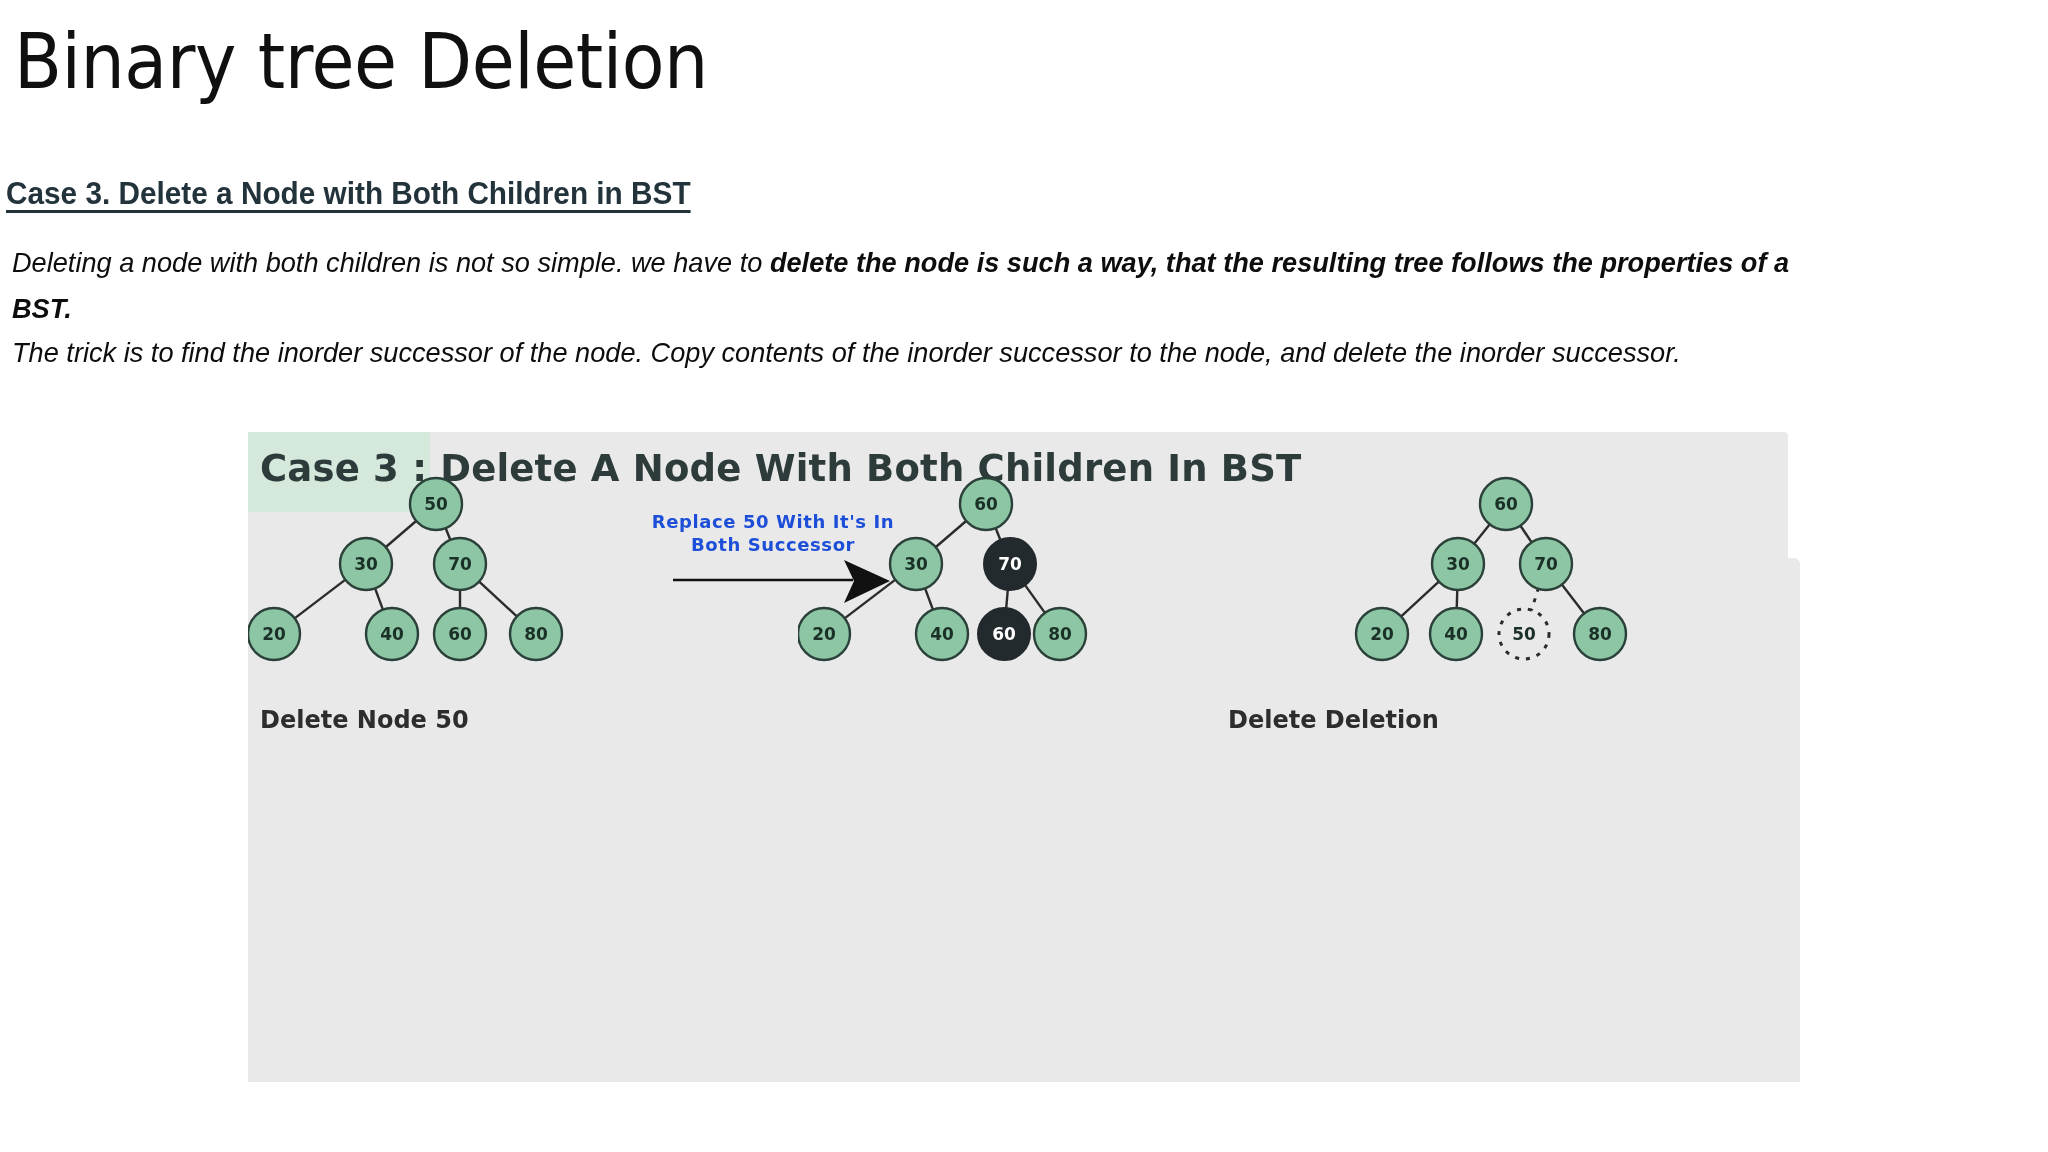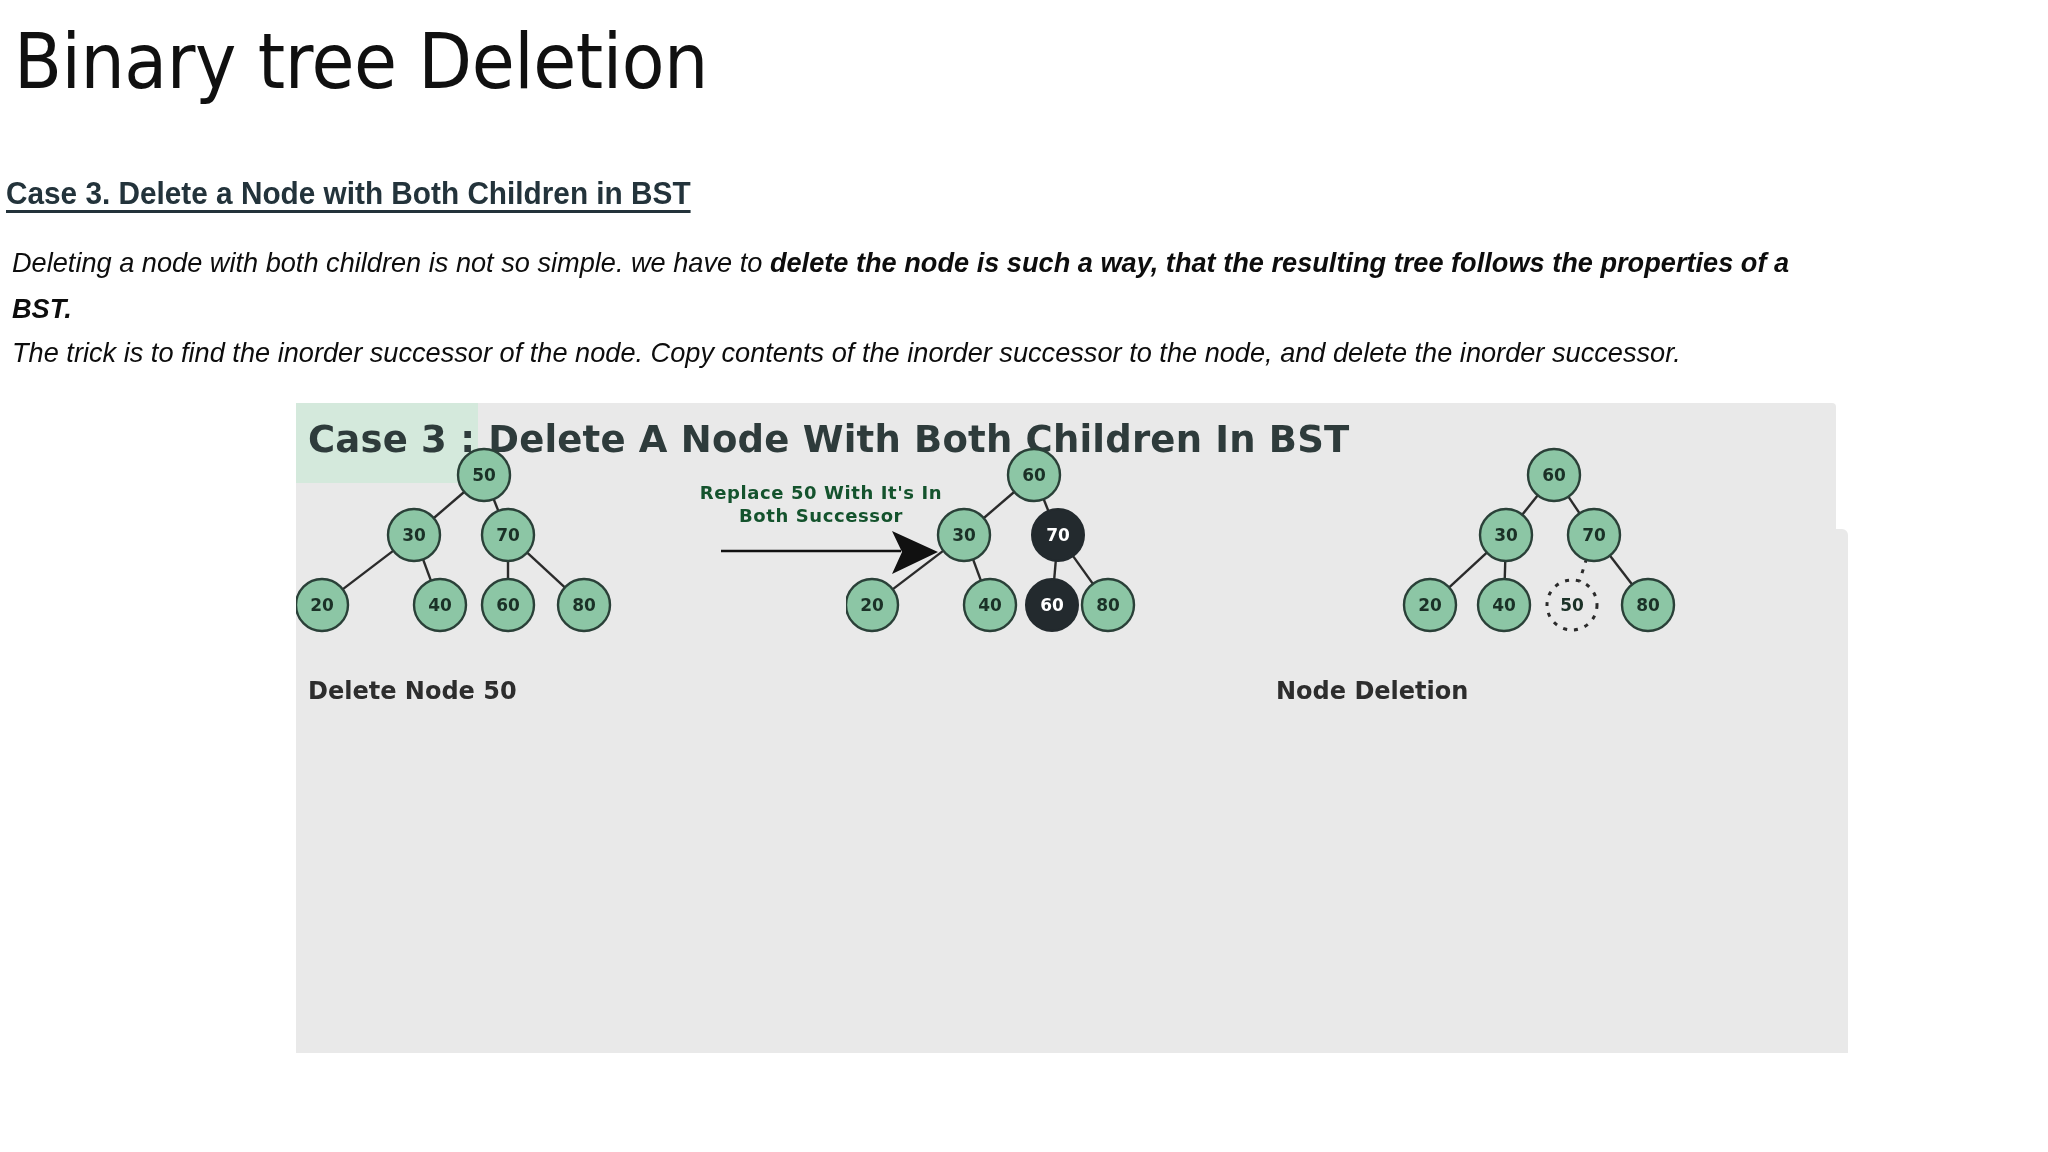--- a/index.html
+++ b/index.html
@@ -64,24 +64,23 @@
     transform-origin: left top;
   }
   #par-1 { top: 240px; }
   #par-2 { top: 330px; }
   .strong-it { font-weight: bold; }
 
   
   #figure-panel {
     position: absolute;
     left: 248px;
-    top: 403px;
+    top: 432px;
     width: 1552px;
     height: 650px;
-    margin-left: 48px;
   }
   
   #panel-bg-top {
     position: absolute;
     left: 0;
     top: 0;
     width: 1540px;
     height: 128px;
     background: #e9e9e9;
     border-top-right-radius: 4px;
@@ -142,21 +141,21 @@
   }
   #arrow-1 { left: 400px; width: 250px; }
   #arrow-2 { left: 900px; width: 250px; }
   .arrow-label {
     position: absolute;
     width: 100%;
     text-align: center;
     font-family: "DejaVu Sans", sans-serif;
     font-size: 18px;
     font-weight: bold;
-    color: #14532d;
+    color: #1d4ed8;
     letter-spacing: 0.6px;
     line-height: 23px;
   }
   #arrow-1 .arrow-label { top: 78px; }
   #arrow-2 .arrow-label { top: 100px; }
 
   
   .caption {
     position: absolute;
     font-family: "DejaVu Sans", sans-serif;
@@ -293,17 +292,17 @@
             <circle cx="206" cy="202" r="25" fill="#e9e9e9" stroke="#2b2b2b" stroke-width="3" stroke-dasharray="4 7"></circle>
             <text x="206" y="208" text-anchor="middle" font-family="&quot;DejaVu Sans&quot;, sans-serif" font-size="17" font-weight="bold" fill="#1b3127">50</text>
             <circle cx="282" cy="202" r="26" fill="#8cc6a5" stroke="#2a4038" stroke-width="2.4"></circle>
             <text x="282" y="208" text-anchor="middle" font-family="&quot;DejaVu Sans&quot;, sans-serif" font-size="17" font-weight="bold" fill="#1b3127">80</text>
           </g>
       </svg>
     </div>
 
     <div class="caption-row">
       <div class="caption" id="caption-left">Delete Node 50</div>
-      <div class="caption" id="caption-right">Node Deletion</div>
+      <div class="caption" id="caption-right">Delete Deletion</div>
     </div>
 
   </div>
 </div>
 
 </body></html>

